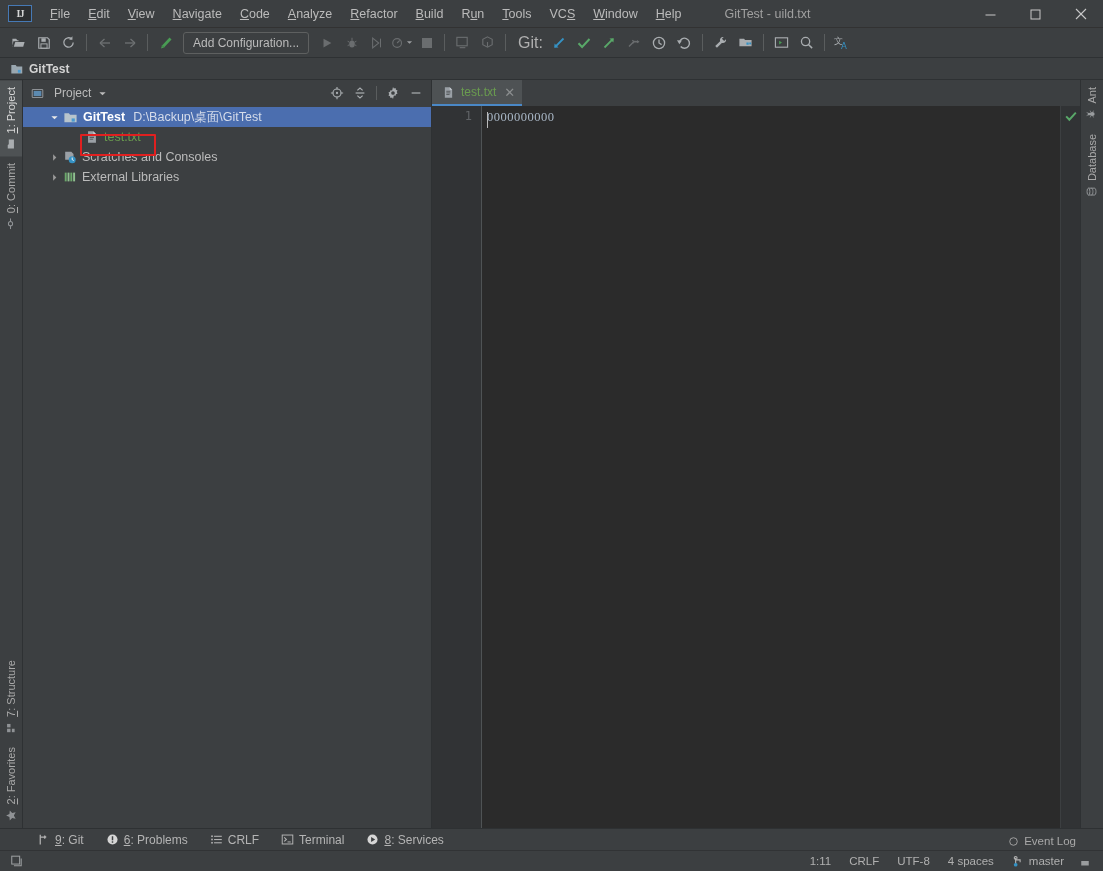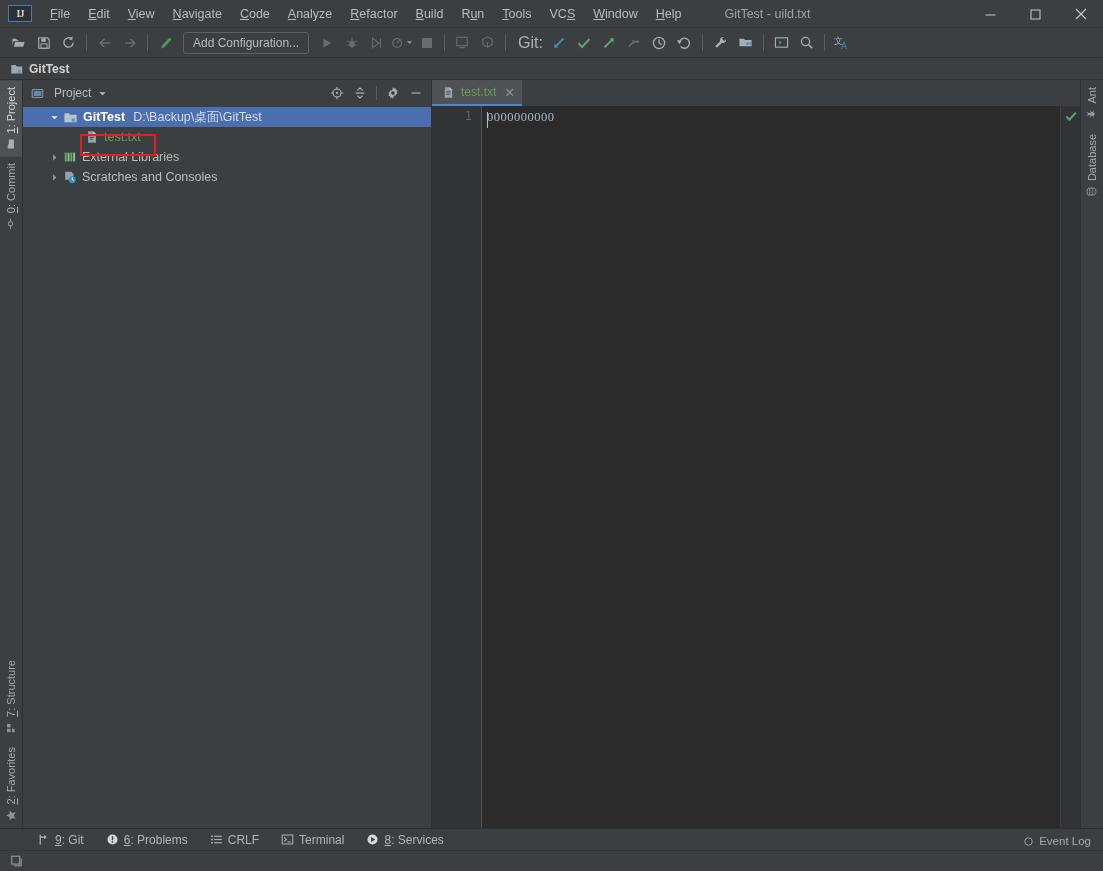--- a/index.html
+++ b/index.html
@@ -170,21 +170,21 @@
   .sb-right { margin-left: auto; display: flex; align-items: center; gap: 0; }
   .sb-item { font-size: 11.5px; color: #b0b0b0; padding: 0 9px; height: 21px; display: flex; align-items: center; }
   .sb-branch { display: flex; align-items: center; gap: 4px; }
 
   .watermark {
     position: absolute; right: 6px; bottom: 4px; font-size: 27px; color: rgba(215,215,215,0.55);
     white-space: nowrap; pointer-events: none; font-family: "Liberation Sans", sans-serif;
     letter-spacing: 0.5px;
   }
   .evlog {
-    position: absolute; right: 12px; bottom: 24px; font-size: 11.5px; color: #a8a8a8;
+    position: absolute; right: 27px; bottom: 24px; font-size: 11.5px; color: #a8a8a8;
     display: flex; align-items: center; gap: 5px;
   }
 
   svg { display: block; }
 </style>
 </head>
 <body>
 
 <div class="titlebar">
   <div class="ij-logo">IJ</div>
@@ -507,43 +507,43 @@
       </div>
 
       <div class="trow" style="padding-left:24px">
         <span class="arrow">
           <svg width="9" height="9" viewBox="0 0 10 10">
               <path d="M3.5 1.5l3.5 3.5-3.5 3.5z" fill="#9a9a9a"></path>
             </svg>
         </span>
         <span style="display:inline-flex;margin-left:2px">
           <svg width="14" height="14" viewBox="0 0 16 16">
+              <path d="M2.5 2h7l2.5 2.5V11h-9.5z" fill="#9aa0a6"></path>
+              <circle cx="10.5" cy="11" r="4" fill="#3592c4"></circle>
+              <path d="M10.5 8.6V11l1.7 1" stroke="#fff" stroke-width="1.1" fill="none"></path>
+            </svg>
+        </span>
+        <span class="tlabel">Scratches and Consoles</span>
+      </div>
+
+      <div class="trow" style="padding-left:24px">
+        <span class="arrow">
+          <svg width="9" height="9" viewBox="0 0 10 10">
+              <path d="M3.5 1.5l3.5 3.5-3.5 3.5z" fill="#9a9a9a"></path>
+            </svg>
+        </span>
+        <span style="display:inline-flex;margin-left:2px">
+          <svg width="14" height="14" viewBox="0 0 16 16">
               <rect x="2" y="3" width="2.2" height="10" fill="#6ca86c"></rect>
               <rect x="5.2" y="3" width="2.2" height="10" fill="#8fbf8f"></rect>
               <rect x="8.4" y="3" width="2.2" height="10" fill="#6ca86c"></rect>
               <rect x="11.6" y="3" width="2.2" height="10" fill="#8fbf8f"></rect>
             </svg>
         </span>
         <span class="tlabel">External Libraries</span>
-      </div>
-
-      <div class="trow" style="padding-left:24px">
-        <span class="arrow">
-          <svg width="9" height="9" viewBox="0 0 10 10">
-              <path d="M3.5 1.5l3.5 3.5-3.5 3.5z" fill="#9a9a9a"></path>
-            </svg>
-        </span>
-        <span style="display:inline-flex;margin-left:2px">
-          <svg width="14" height="14" viewBox="0 0 16 16">
-              <path d="M2.5 2h7l2.5 2.5V11h-9.5z" fill="#9aa0a6"></path>
-              <circle cx="10.5" cy="11" r="4" fill="#3592c4"></circle>
-              <path d="M10.5 8.6V11l1.7 1" stroke="#fff" stroke-width="1.1" fill="none"></path>
-            </svg>
-        </span>
-        <span class="tlabel">Scratches and Consoles</span>
       </div>
 
       <div class="redbox" style="left:57px; top:28px; width:76px; height:22px;"></div>
     </div>
   </div>
 
   <div class="editor-area">
     <div class="tabs">
       <div class="etab">
         <span style="display:inline-flex">
@@ -660,20 +660,42 @@
 
 <div class="statusbar">
   <div class="sb-left">
     <span style="display:inline-flex;padding-left:2px">
       <svg width="14" height="14" viewBox="0 0 16 16">
           <rect x="2" y="2.5" width="9" height="9" fill="none" stroke="#9a9d9f" stroke-width="1.2"></rect>
           <path d="M12.8 5v8.5H4.5" fill="none" stroke="#9a9d9f" stroke-width="1.2"></path>
         </svg>
     </span>
   </div>
+  <div class="sb-right">
+    <span class="sb-item">1:11</span>
+    <span class="sb-item">CRLF</span>
+    <span class="sb-item">UTF-8</span>
+    <span class="sb-item">4 spaces</span>
+    <span class="sb-item sb-branch">
+      <span style="display:inline-flex">
+        <svg width="13" height="13" viewBox="0 0 16 16">
+            <path d="M4.5 3.5v9" stroke="#b4b4b4" stroke-width="1.4"></path>
+            <circle cx="4.5" cy="12" r="2.3" fill="#3592c4"></circle>
+            <circle cx="4.5" cy="3.6" r="1.7" fill="none" stroke="#b4b4b4" stroke-width="1.3"></circle>
+            <path d="M4.5 6h5.5V9" stroke="#b4b4b4" stroke-width="1.3" fill="none"></path>
+          </svg>
+      </span>
+      <span>master</span>
+    </span>
+    <span class="sb-item" style="padding:0 4px 0 6px">
+      <svg width="12" height="12" viewBox="0 0 16 16">
+          <rect x="3" y="8" width="10" height="6" fill="#9a9d9f"></rect>
+        </svg>
+    </span>
+  </div>
   <div class="evlog">
     <span style="display:inline-flex">
       <svg width="11" height="11" viewBox="0 0 16 16">
           <circle cx="8" cy="8" r="5.5" fill="none" stroke="#a8a8a8" stroke-width="1.3"></circle>
         </svg>
     </span>
     <span>Event Log</span>
   </div>
 </div>
 

